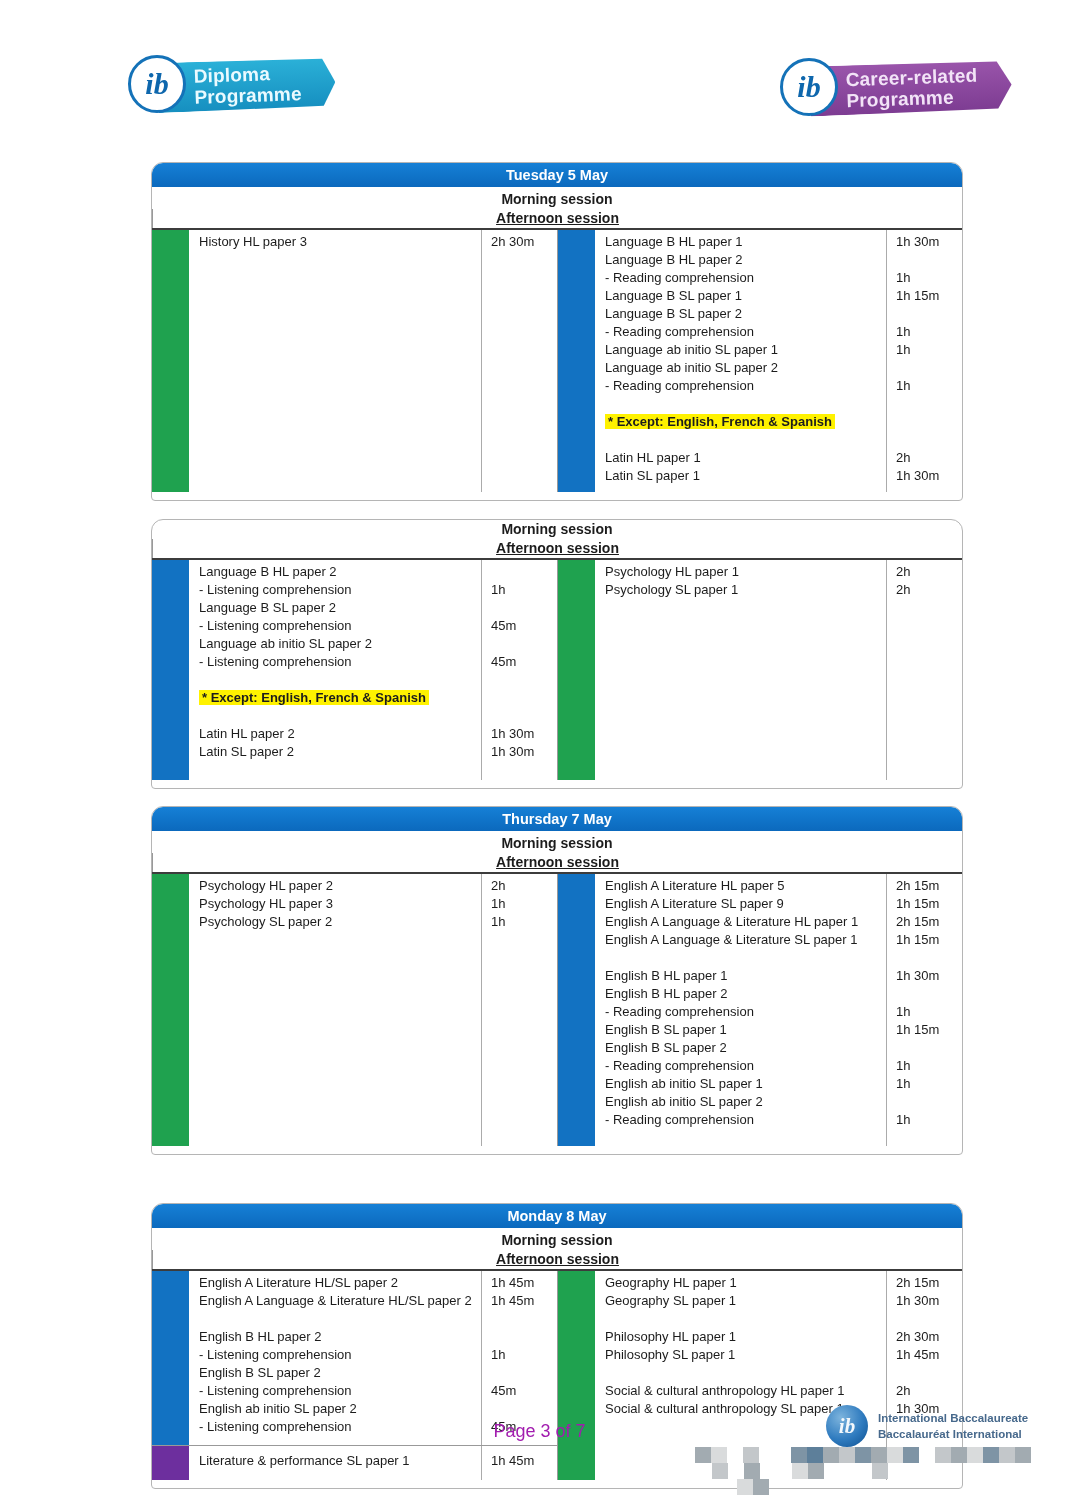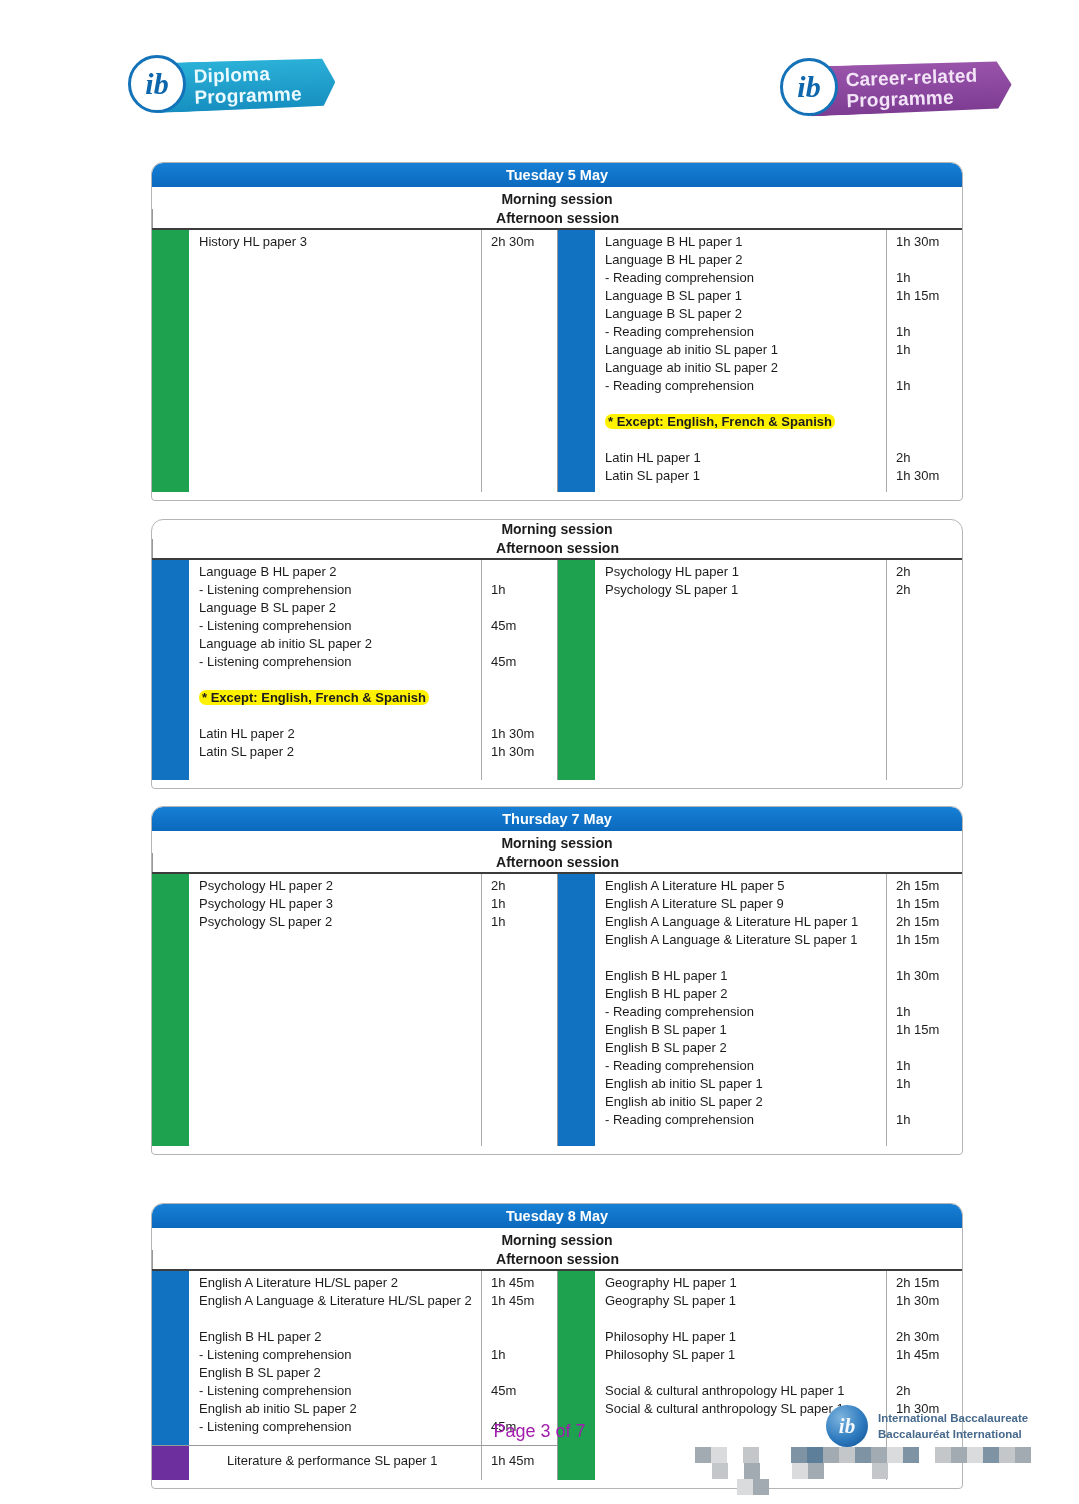--- a/index.html
+++ b/index.html
@@ -26,38 +26,38 @@
 
   
   .tables{position:absolute;left:118px;top:162px;width:812px;margin-left:33px;}
   .day{border:1px solid var(--border);border-radius:12px 12px 4px 4px;overflow:hidden;background:#fff;}
   .day.wed{margin-top:18px;} .day.thu{margin-top:17px;} .day.fri{margin-top:48px;}
   .daybar{height:24px;background:linear-gradient(#1680d6,#0b69bd);border-bottom:3px solid #fff;
      border-radius:11px 11px 0 0;display:flex;align-items:center;justify-content:center;
      color:#fff;font-weight:bold;font-size:14.5px;}
   .sess{display:grid;grid-template-columns:1fr;border-bottom:2px solid #3c3c3c;}
   .sess div{text-align:center;font-weight:bold;font-size:14px;padding:1px 0 2px;}
-  .sess div.right{border-left:1px solid #999;}
+  .sess div.right{border-left:1px solid #999;text-decoration:underline;}
 
   .content{display:grid;grid-template-columns:1fr 1fr;padding-bottom:8px;}
   .half{display:grid;grid-template-columns:37px 1fr;}
   .half.right{border-left:1px solid #999;}
   .cbar{width:37px;}
   .bar-green{background:var(--green);} .bar-blue{background:var(--blue);} .bar-purple{background:var(--purple);}
   .body{position:relative;padding-top:3px;font-size:13px;}
   .vline{position:absolute;top:0;bottom:0;right:75px;border-left:1px solid #ababab;}
   .row{display:grid;grid-template-columns:1fr 75px;min-height:18px;line-height:18px;}
   .cellp{padding-left:10px;white-space:nowrap;}
   .celld{padding-left:9px;white-space:nowrap;}
-  .hl-y{background:var(--highlight);font-weight:bold;padding:0 3px;border-radius:7px;}
+  .hl-y{background:var(--highlight);font-weight:bold;padding:0 3px;}
 
   .c-tue{min-height:262px;} .c-wed{min-height:220px;} .c-thu{min-height:272px;}
   .content.frid{grid-template-rows:auto auto;}
   .fm{grid-column:1;grid-row:1;min-height:174px;}
-  .fx{grid-column:1;grid-row:2;border-top:1px solid #999;min-height:34px;gap:28px;}
+  .fx{grid-column:1;grid-row:2;border-top:1px solid #999;min-height:34px;}
   .fx .body{padding-top:6px;}
   .fa{grid-column:2;grid-row:1 / span 2;}
 
   
   .pageno{position:absolute;left:0;top:1421px;width:100%;text-align:center;
      font-size:18px;color:#a21caf;}
   .iblogo{position:absolute;left:826px;top:1405px;display:flex;align-items:flex-start;}
   .iblogo .ibc{width:42px;height:42px;border-radius:50%;
      background:radial-gradient(circle at 35% 30%,#7db4dd,#2f7bbf 55%,#0b4e8f);
      display:flex;align-items:center;justify-content:center;flex-shrink:0;}
@@ -381,21 +381,21 @@
               <div class="row">
                 <span class="cellp"><span>- Reading comprehension</span></span>
                 <span class="celld">1h</span>
               </div>
             </div>
         </div>
       </div>
     </section>
 
     <section class="day fri">
-      <div class="daybar">Tuesday 8 May</div>
+      <div class="daybar">Monday 8 May</div>
       <div class="sess">
         <div>Morning session</div>
         <div class="right">Afternoon session</div>
       </div>
       <div class="content frid">
         <div class="half fm">
           <div class="cbar bar-blue"></div>
           <div class="body">
             <div class="vline"></div>
 

